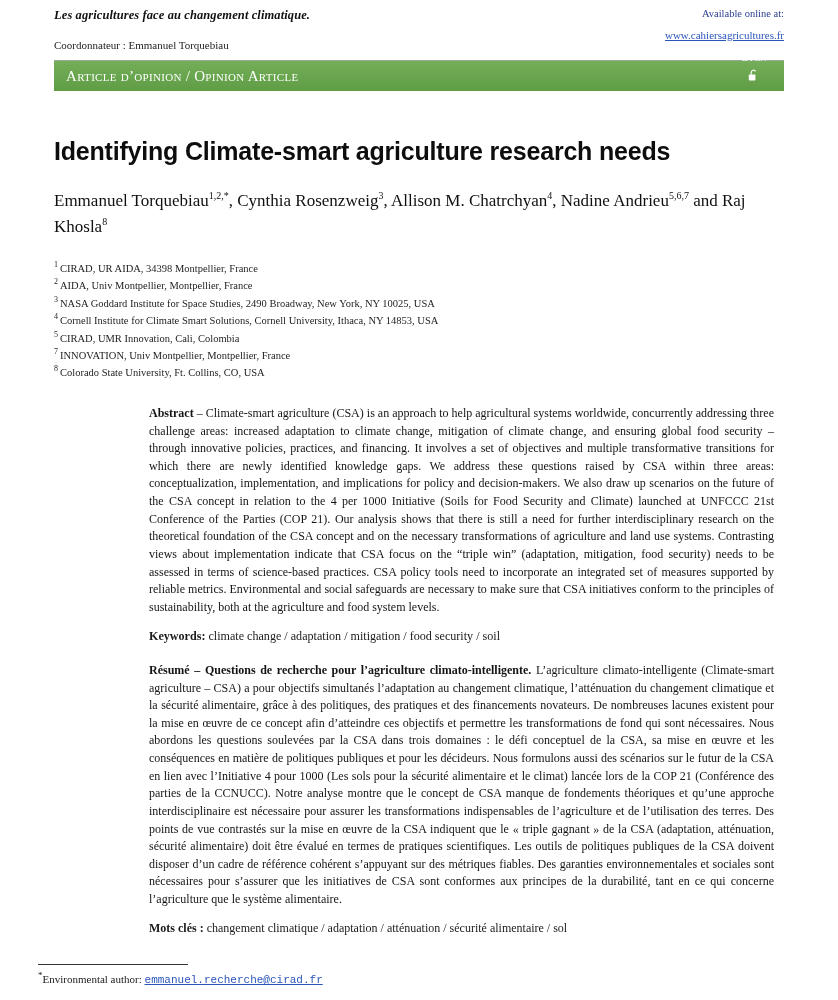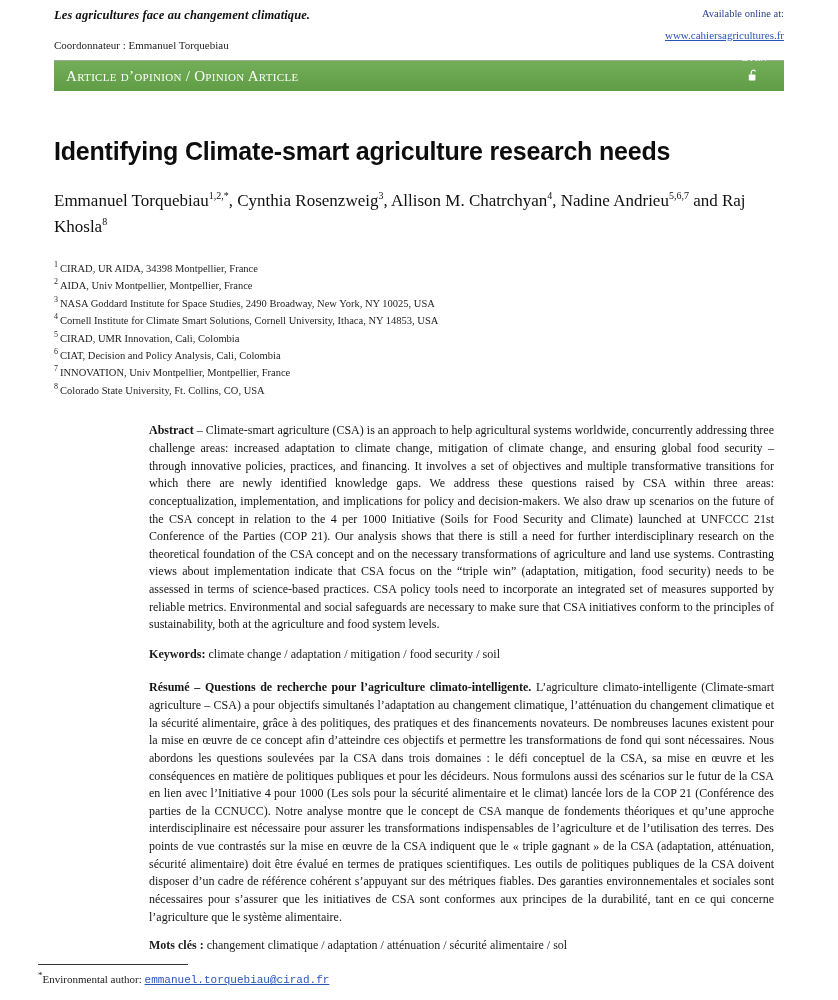--- a/index.html
+++ b/index.html
@@ -225,21 +225,20 @@
   <h1 class="title">Identifying Climate-smart agriculture research needs</h1>
 
   <div class="authors">Emmanuel Torquebiau<sup>1,2,*</sup>, Cynthia Rosenzweig<sup>3</sup>, Allison M. Chatrchyan<sup>4</sup>, Nadine Andrieu<sup>5,6,7</sup> and Raj Khosla<sup>8</sup></div>
 
   <div class="affiliations">
       <div class="aff-row"><sup>1</sup><span>CIRAD, UR AIDA, 34398 Montpellier, France</span></div>
       <div class="aff-row"><sup>2</sup><span>AIDA, Univ Montpellier, Montpellier, France</span></div>
       <div class="aff-row"><sup>3</sup><span>NASA Goddard Institute for Space Studies, 2490 Broadway, New York, NY 10025, USA</span></div>
       <div class="aff-row"><sup>4</sup><span>Cornell Institute for Climate Smart Solutions, Cornell University, Ithaca, NY 14853, USA</span></div>
       <div class="aff-row"><sup>5</sup><span>CIRAD, UMR Innovation, Cali, Colombia</span></div>
-      <div class="aff-row"><sup>6</sup><span>CIAT, Decision and Policy Analysis, Cali, Colombia</span></div>
       <div class="aff-row"><sup>7</sup><span>INNOVATION, Univ Montpellier, Montpellier, France</span></div>
       <div class="aff-row"><sup>8</sup><span>Colorado State University, Ft. Collins, CO, USA</span></div>
     </div>
 
   <div class="abs-wrap">
     <div class="abs-para">
       <b>Abstract</b>
       <span>– Climate-smart agriculture (CSA) is an approach to help agricultural systems worldwide, concurrently addressing three challenge areas: increased adaptation to climate change, mitigation of climate change, and ensuring global food security – through innovative policies, practices, and financing. It involves a set of objectives and multiple transformative transitions for which there are newly identified knowledge gaps. We address these questions raised by CSA within three areas: conceptualization, implementation, and implications for policy and decision-makers. We also draw up scenarios on the future of the CSA concept in relation to the 4 per 1000 Initiative (Soils for Food Security and Climate) launched at UNFCCC 21st Conference of the Parties (COP 21). Our analysis shows that there is still a need for further interdisciplinary research on the theoretical foundation of the CSA concept and on the necessary transformations of agriculture and land use systems. Contrasting views about implementation indicate that CSA focus on the “triple win” (adaptation, mitigation, food security) needs to be assessed in terms of science-based practices. CSA policy tools need to incorporate an integrated set of measures supported by reliable metrics. Environmental and social safeguards are necessary to make sure that CSA initiatives conform to the principles of sustainability, both at the agriculture and food system levels.</span>
     </div>
 
@@ -256,17 +255,17 @@
     <div class="mots">
       <b>Mots clés :</b>
       <span>changement climatique / adaptation / atténuation / sécurité alimentaire / sol</span>
     </div>
   </div>
 
   <div class="footnote">
     <div class="footnote-rule"></div>
     <div class="footnote-text">
       <sup>*</sup><span>Environmental author:</span>
-      <a class="mail" href="#">emmanuel.torquebiau@cirad.fr</a>
+      <a class="mail" href="#">emmanuel.recherche@cirad.fr</a>
     </div>
   </div>
 
 </div>
 
 </body></html>

